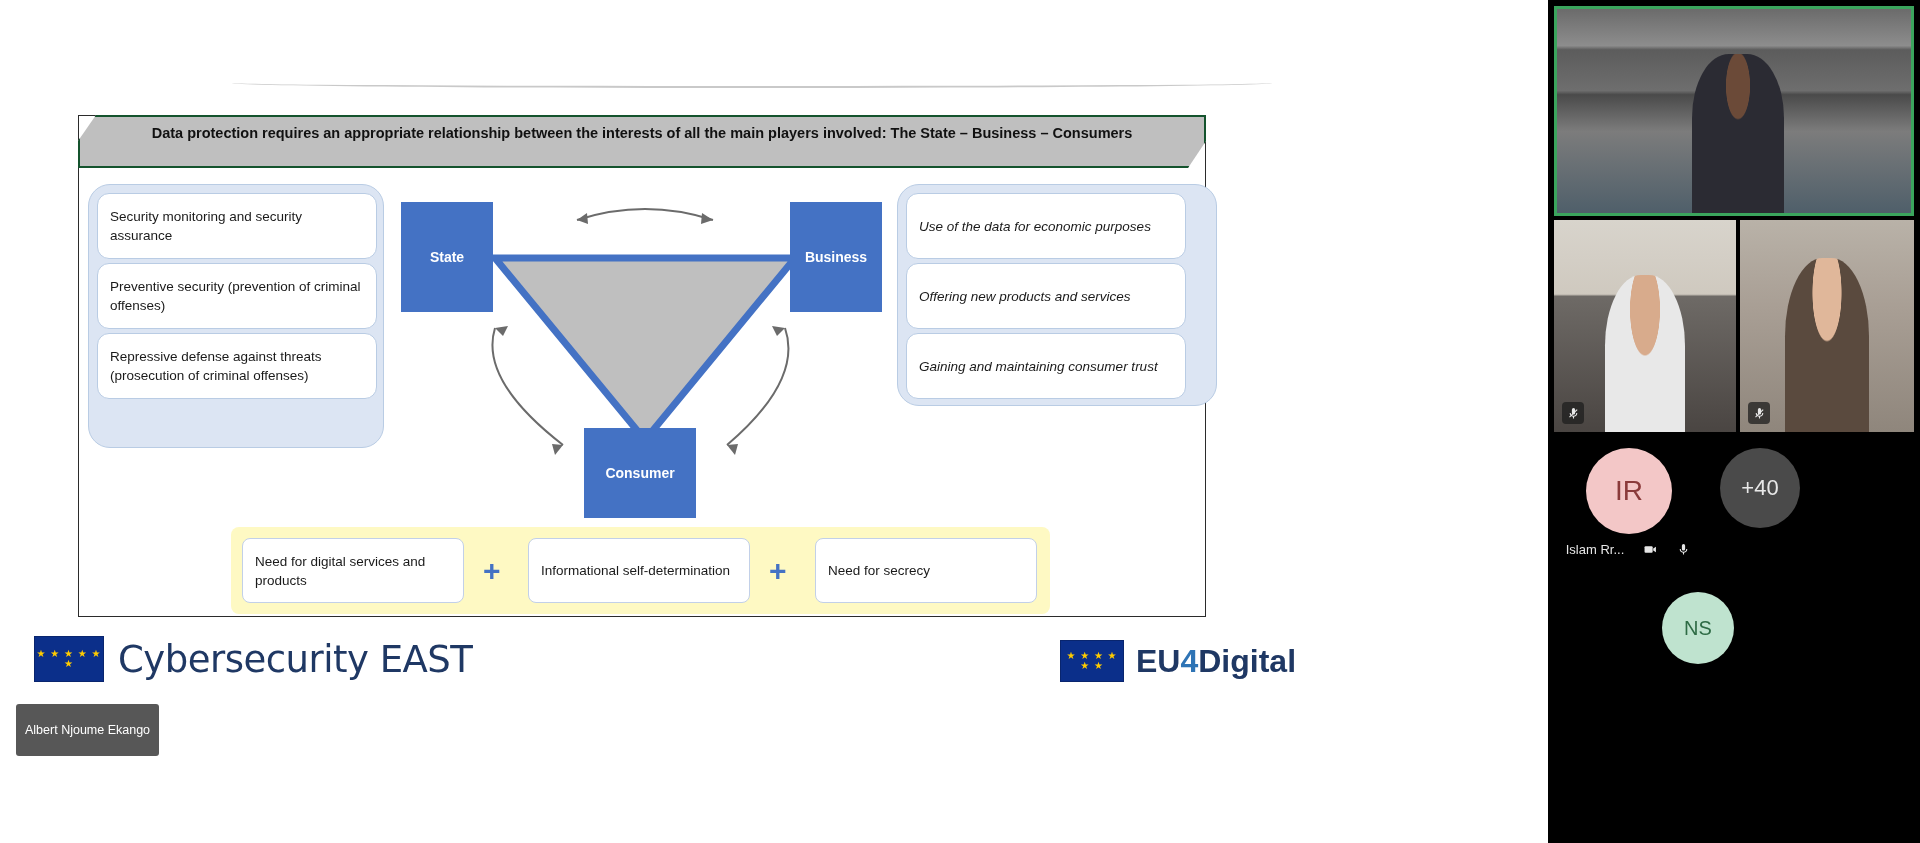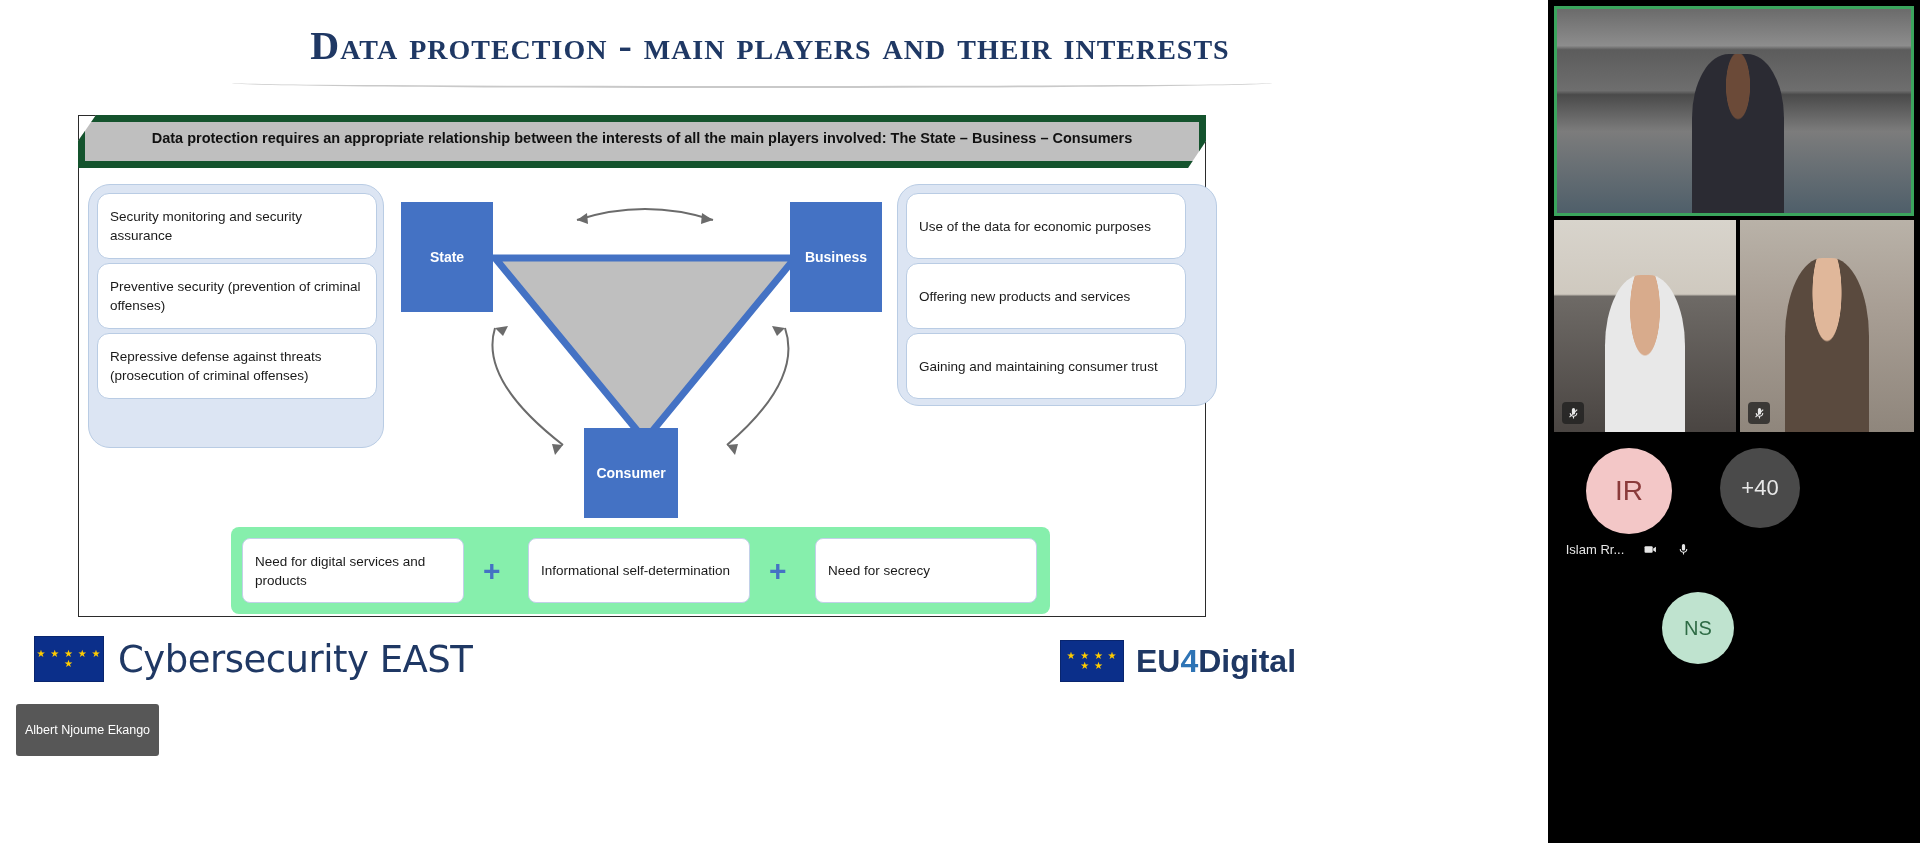--- a/index.html
+++ b/index.html
@@ -49,39 +49,39 @@
     border: 1px solid #2b2b2b;
     background: #fff;
   }
 
   
   .banner {
     position: absolute;
     left: 78px; top: 115px;
     width: 1128px; height: 53px;
     background: #bfbfbf;
-    border: 7px solid #14532d;
+    border: 2px solid #14532d;
     color: #111;
     font-size: 14.5px;
     font-weight: bold;
     line-height: 22px;
     text-align: center;
     padding: 5px 44px 0 44px;
     clip-path: polygon(18px 0, 1128px 0, 1128px 26px, 1110px 53px, 0 53px, 0 26px);
   }
 
   
   .side-stack {
     position: absolute;
     background: #dce5f3;
     border: 1px solid #b9cce4;
     border-radius: 22px;
   }
   .side-stack.left  { left: 88px;  top: 184px; width: 296px; height: 264px; }
-  .side-stack.right { left: 897px; top: 184px; width: 320px; height: 222px; }
+  .side-stack.right { left: 897px; top: 184px; width: 320px; height: 222px; font-style: italic; }
 
   .side-item {
     position: absolute;
     left: 8px; width: 280px;
     background: #ffffff;
     border: 1px solid #b9cce4;
     border-radius: 12px;
     color: #1a1a1a;
     font-size: 13.5px;
     line-height: 19px;
@@ -96,30 +96,30 @@
   .node {
     position: absolute;
     background: #4472C4;
     color: #ffffff;
     font-size: 14px;
     font-weight: bold;
     display: flex; align-items: center; justify-content: center;
   }
   .node.state    { left: 401px; top: 202px; width: 92px; height: 110px; }
   .node.business { left: 790px; top: 202px; width: 92px; height: 110px; }
-  .node.consumer { left: 584px; top: 428px; width: 94px; height: 90px; }
+  .node.consumer { left: 584px; top: 428px; width: 112px; height: 90px; }
 
   
   .tri-wrap { position: absolute; left: 395px; top: 190px; width: 500px; height: 340px; }
 
   
   .bottom-bar {
     position: absolute;
     left: 231px; top: 527px; width: 819px; height: 87px;
-    background: #86efac;
+    background: #fef9c3;
     border-radius: 8px;
   }
   .bottom-box {
     position: absolute; top: 11px; height: 65px;
     background: #ffffff;
     border: 1px solid #c2d0e8;
     border-radius: 8px;
     font-size: 13.5px;
     line-height: 19px;
     color: #1a1a1a;
@@ -237,21 +237,20 @@
   .mini-ic svg { width: 13px; height: 13px; }
 </style>
 </head>
 <body>
 
 <div id="app">
 
   <div id="stage">
     <div id="slide">
 
-      <div class="slide-title">Data protection - main players and their interests</div>
       <div class="title-rule"></div>
 
       <div class="content-frame"></div>
 
       <div class="banner">Data protection requires an appropriate relationship between the interests of all the main players involved: The State – Business – Consumers</div>
 
       <div class="side-stack left">
         <div class="side-item i0">Security monitoring and security assurance</div>
         <div class="side-item i1">Preventive security (prevention of criminal offenses)</div>
         <div class="side-item i2">Repressive defense against threats (prosecution of criminal offenses)</div>

